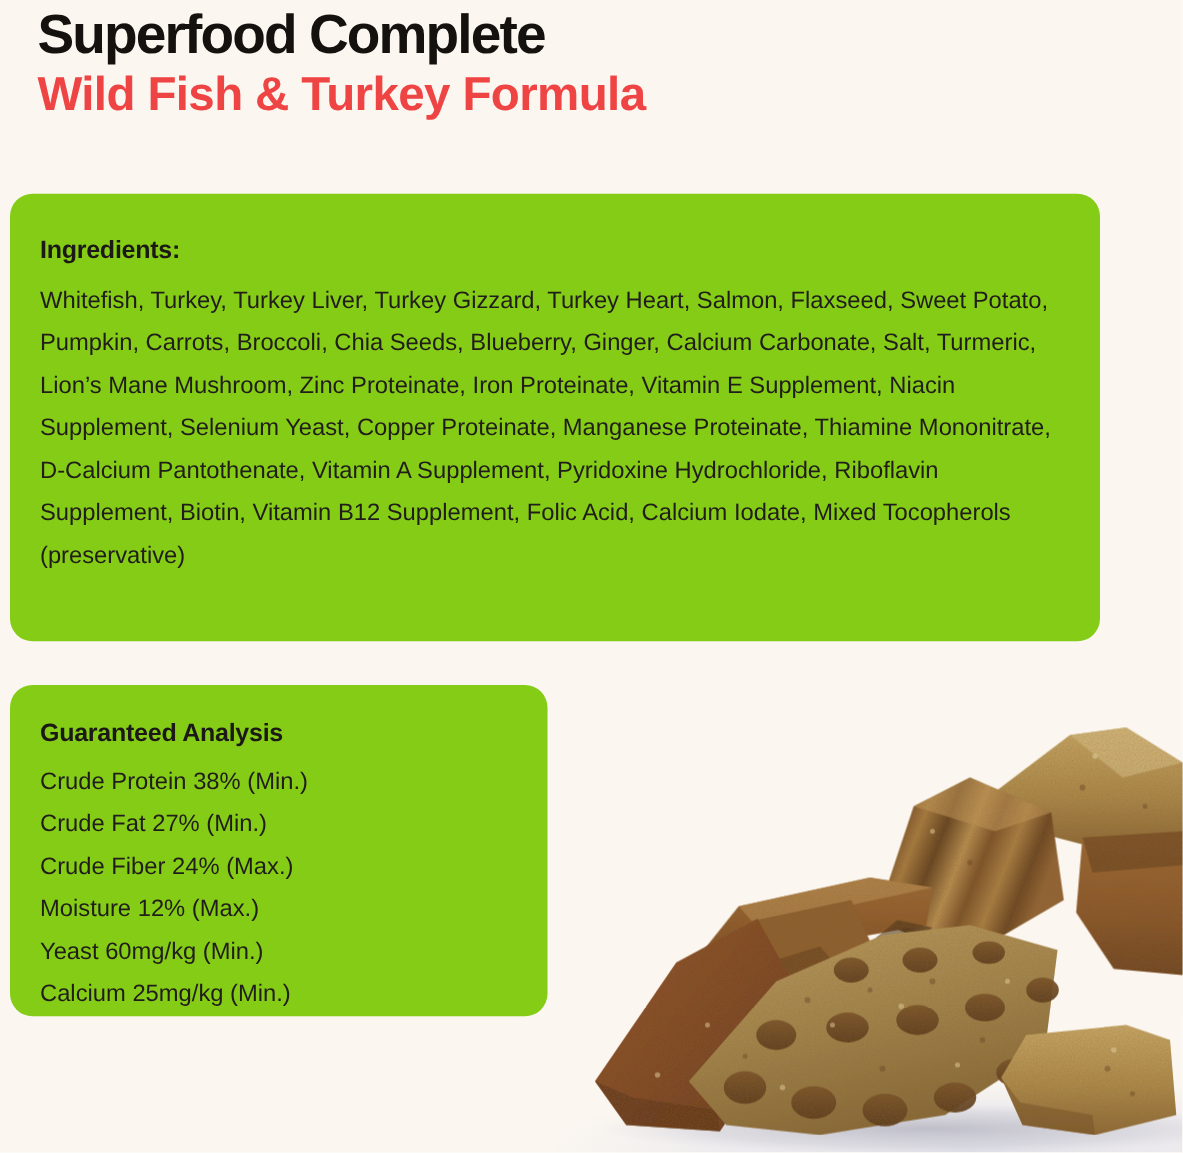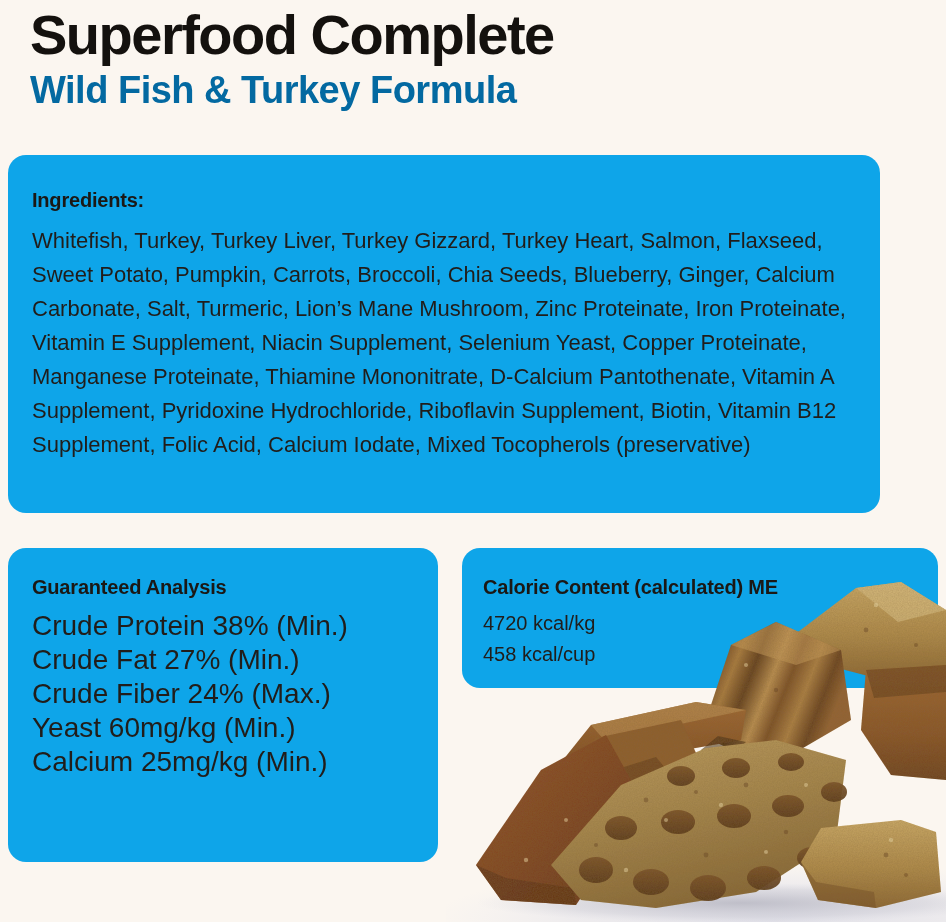--- a/index.html
+++ b/index.html
@@ -8,64 +8,64 @@
     width:946px;height:922px;
     background:#FBF6F0;
     overflow:hidden;
     font-family:"Liberation Sans", sans-serif;
     color:#211d1a;
   }
   
   .header{position:absolute;left:30px;top:2px;}
   .title{
     margin:0;
-    font-size:56px;line-height:1.18;
+    font-size:44px;line-height:1.18;
     font-weight:bold;letter-spacing:-1.5px;
     color:#14110e;
   }
   .subtitle{
     margin:2px 0 0 0;
     font-size:38px;line-height:1.1;
     font-weight:bold;letter-spacing:-0.5px;
-    color:#0369a1;
+    color:#ef4444;
   }
   
   .panel{
     position:absolute;
-    background:#0ea5e9;
+    background:#84cc16;
     border-radius:18px;
     box-sizing:border-box;
   }
   .panel h3{
     margin:0;
     font-size:20px;font-weight:bold;
     color:#1b1815;
     letter-spacing:-0.2px;
   }
   .panel-ingredients{
     left:8px;top:155px;width:872px;height:358px;
     padding:34px 26px 24px 24px;
   }
   .panel-ingredients p{
     margin:12px 0 0 0;
     max-width:822px;
-    font-size:22px;line-height:34px;
+    font-size:19px;line-height:34px;
     color:#211d1a;
   }
   .panel-ga{
-    left:8px;top:548px;width:430px;height:314px;
+    left:8px;top:548px;width:430px;height:265px;
     padding:28px 24px 20px 24px;
   }
   .panel-cal{
     left:462px;top:548px;width:476px;height:140px;
     padding:28px 22px 20px 21px;
   }
   .panel ul{
     list-style:none;margin:10px 0 0 0;padding:0;
-    font-size:28px;line-height:34px;
+    font-size:19px;line-height:34px;
   }
   .panel-cal ul{font-size:20px;line-height:31px;margin-top:9px;}
   
   .treats{
     position:absolute;left:446px;top:570px;width:500px;height:352px;
     z-index:5;
   }
   .treats svg{display:block;width:100%;height:100%;}
 </style>
 </head>
@@ -82,32 +82,26 @@
     <h3>Ingredients:</h3>
     <p>Whitefish, Turkey, Turkey Liver, Turkey Gizzard, Turkey Heart, Salmon, Flaxseed, Sweet Potato, Pumpkin, Carrots, Broccoli, Chia Seeds, Blueberry, Ginger, Calcium Carbonate, Salt, Turmeric, Lion’s Mane Mushroom, Zinc Proteinate, Iron Proteinate, Vitamin E Supplement, Niacin Supplement, Selenium Yeast, Copper Proteinate, Manganese Proteinate, Thiamine Mononitrate, D-Calcium Pantothenate, Vitamin A Supplement, Pyridoxine Hydrochloride, Riboflavin Supplement, Biotin, Vitamin B12 Supplement, Folic Acid, Calcium Iodate, Mixed Tocopherols (preservative)</p>
   </section>
 
   <section class="panel panel-ga">
     <h3>Guaranteed Analysis</h3>
     <ul>
       <li>Crude Protein 38% (Min.)</li>
       <li>Crude Fat 27% (Min.)</li>
       <li>Crude Fiber 24% (Max.)</li>
+      <li>Moisture 12% (Max.)</li>
       <li>Yeast 60mg/kg (Min.)</li>
       <li>Calcium 25mg/kg (Min.)</li>
     </ul>
   </section>
 
-  <section class="panel panel-cal">
-    <h3>Calorie Content (calculated) ME</h3>
-    <ul>
-      <li>4720 kcal/kg</li>
-      <li>458 kcal/cup</li>
-    </ul>
-  </section>
 
   <div class="treats">
     <svg viewBox="0 0 500 352" xmlns="http://www.w3.org/2000/svg">
       <defs>
         <radialGradient id="floorGrad" cx="50%" cy="50%" r="50%">
           <stop offset="0%" stop-color="#dddde6" stop-opacity="0.9"></stop>
           <stop offset="60%" stop-color="#e4e4ec" stop-opacity="0.55"></stop>
           <stop offset="100%" stop-color="#e9e9f0" stop-opacity="0"></stop>
         </radialGradient>
         <radialGradient id="shadowGrad" cx="50%" cy="50%" r="50%">

